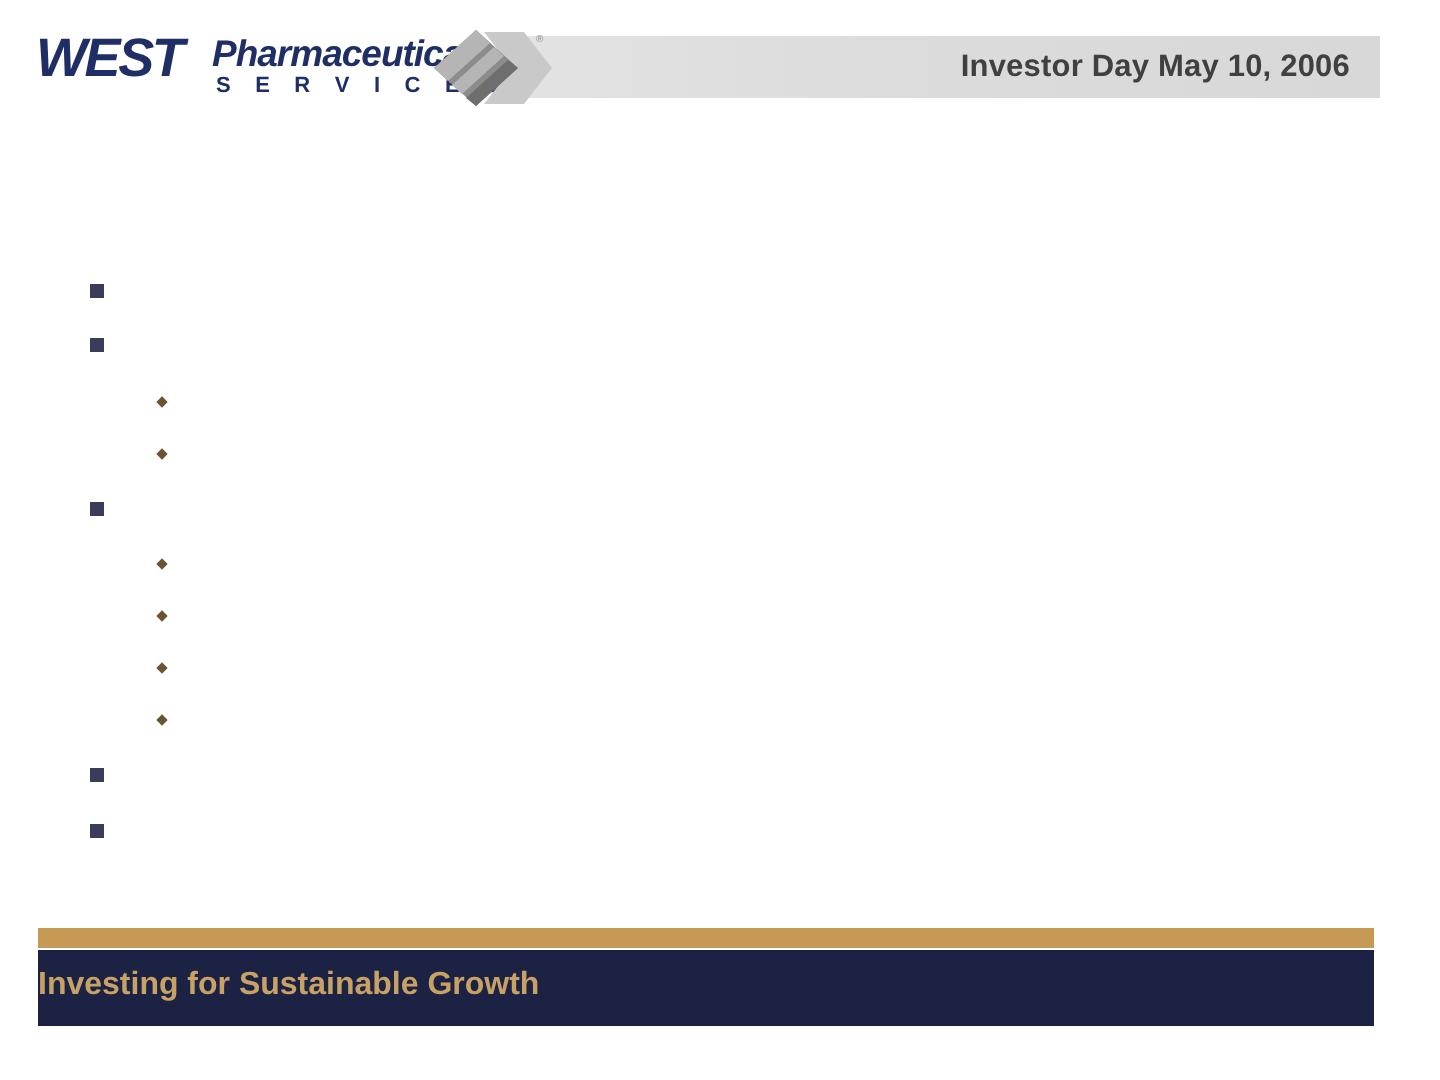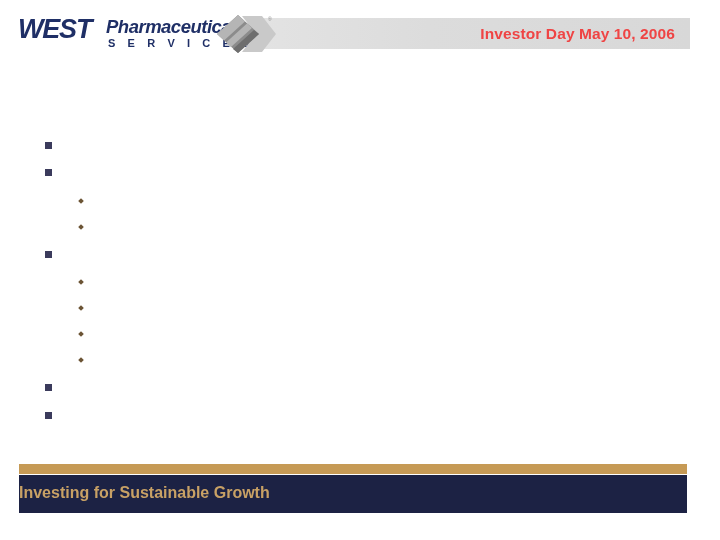--- a/index.html
+++ b/index.html
@@ -28,21 +28,21 @@
     height: 31px;
     background: linear-gradient(to right, #e3e3e3 0%, #dcdcdc 40%, #d8d8d8 100%);
   }
   #header-title {
     position: absolute;
     left: 255px;
     top: 23px;
     width: 420px;
     height: 22px;
     text-align: right;
-    color: #ef4444;
+    color: #404040;
     font-family: "Liberation Sans", sans-serif;
     font-size: 15.5px;
     font-weight: bold;
     letter-spacing: 0.1px;
     line-height: 22px;
     white-space: nowrap;
   }
 
   
   #logo {

